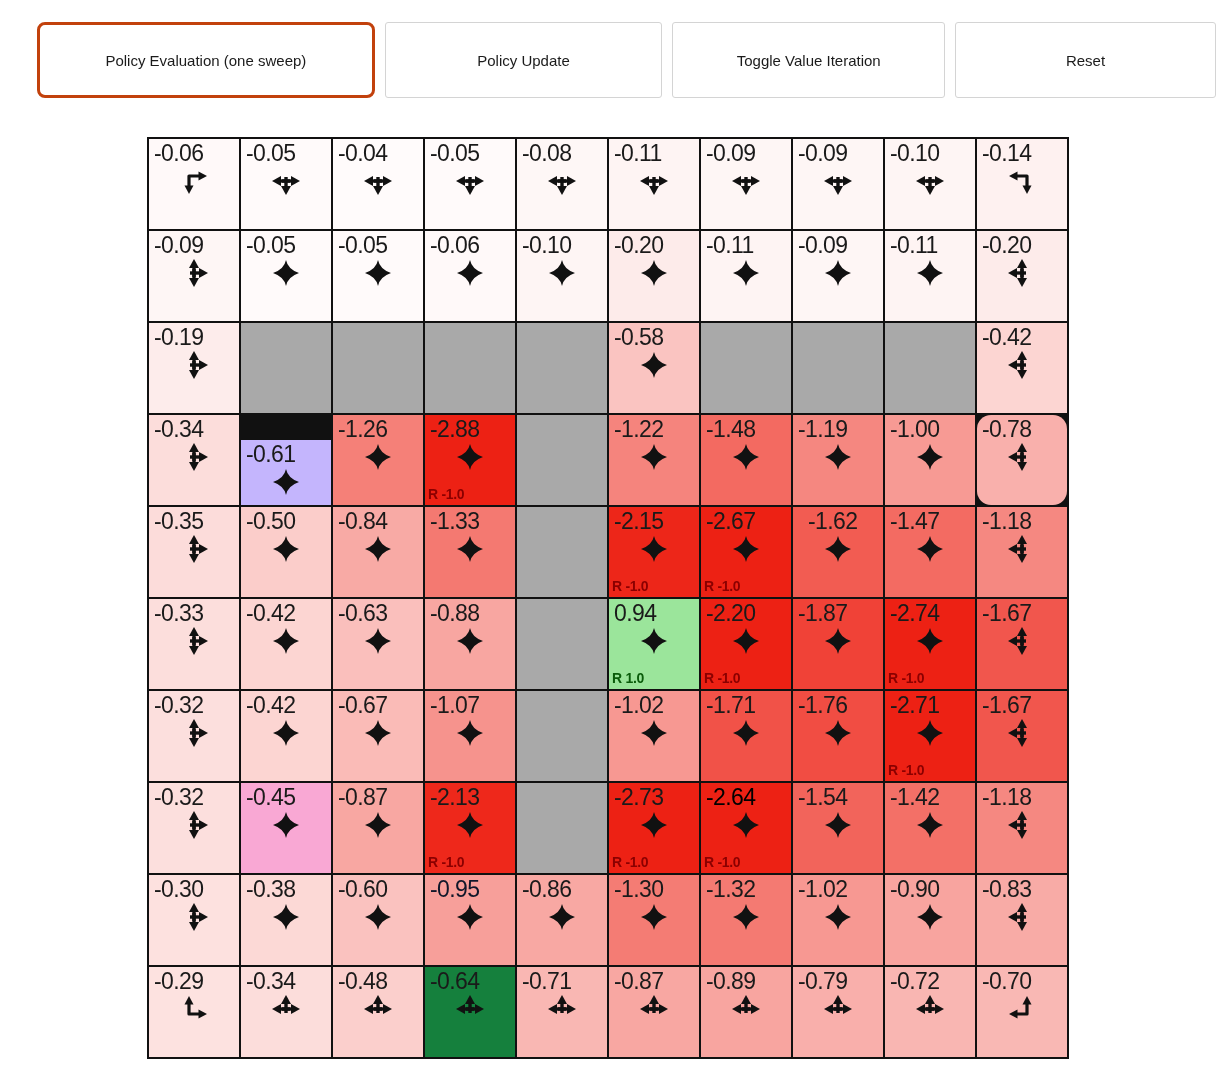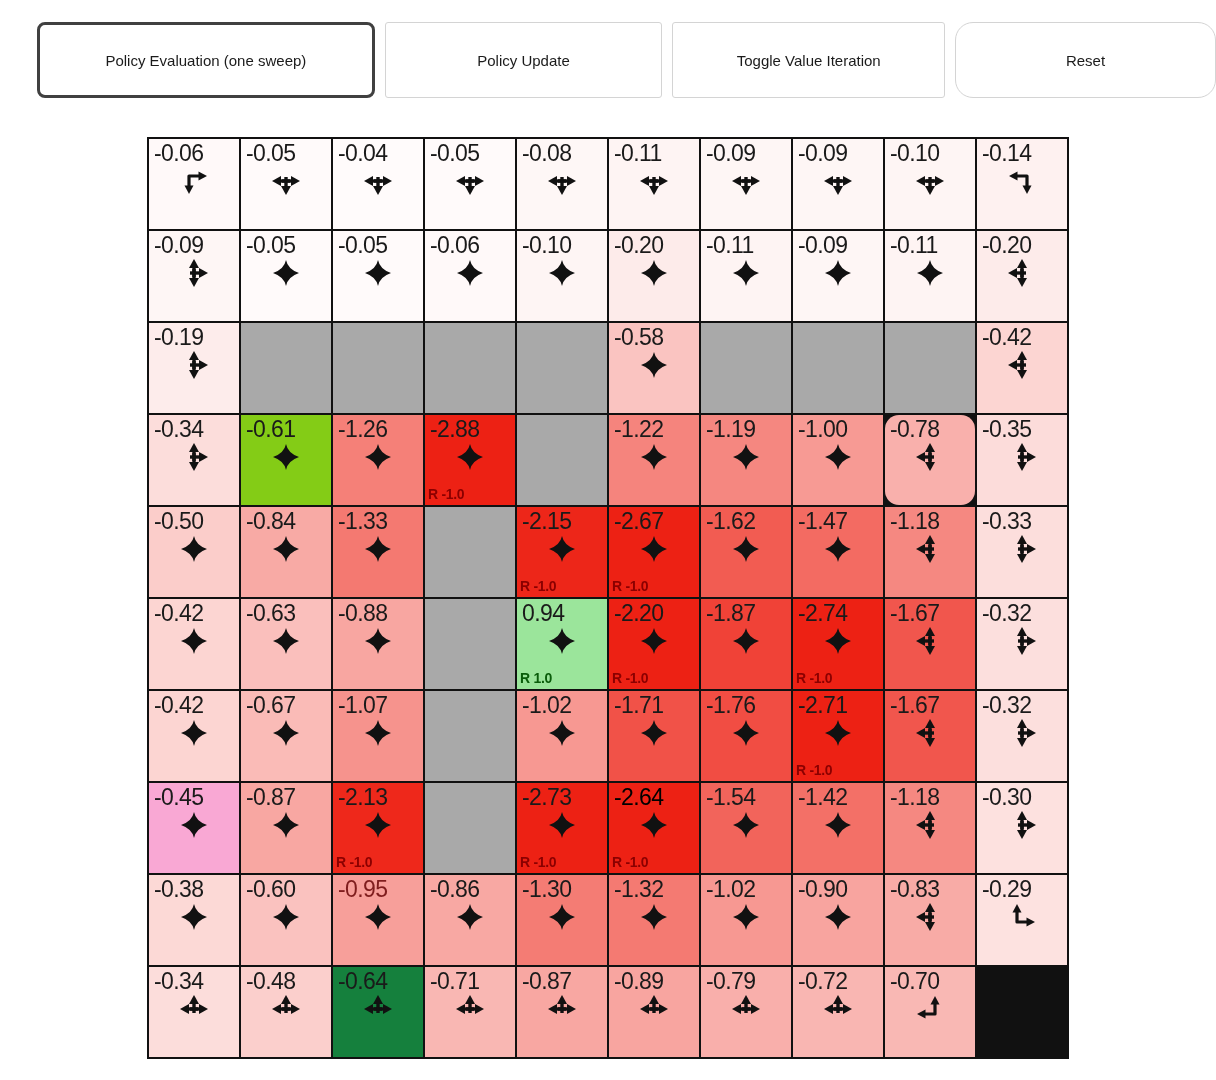--- a/index.html
+++ b/index.html
@@ -8,25 +8,25 @@
     font-family:"Liberation Sans", sans-serif;
     -webkit-font-smoothing:antialiased;
   }
   .toolbar{display:flex;gap:10px;padding:22px 0 0 37px;align-items:stretch;}
   .btn{
     background:#ffffff;border:1px solid #d4d4d4;border-radius:3px;
     height:76px;box-sizing:border-box;
     display:flex;align-items:center;justify-content:center;
     font-size:15px;color:#1b1b1b;cursor:pointer;user-select:none;
   }
-  .btn.active{border:3px solid #404040;border-radius:8px;}
+  .btn.active{border:3px solid #c2410c;border-radius:8px;}
   .btn:nth-child(1){width:343px;}
   .btn:nth-child(2){width:282px;}
   .btn:nth-child(3){width:277px;}
-  .btn:nth-child(4){width:265px;border-radius:18px;}
+  .btn:nth-child(4){width:265px;}
 
   .grid{
     width:922px;height:922px;box-sizing:border-box;
     margin:39px auto 0 auto;
     border:2px solid #111111;background:#111111;
     display:grid;
     grid-template-columns:repeat(10,1fr);
     grid-template-rows:repeat(10,1fr);
     gap:2px;
   }
@@ -317,21 +317,21 @@
         <svg width="30" height="30" viewBox="0 0 30 30">
           <line x1="15" y1="19" x2="15" y2="9" stroke="#111111" stroke-width="3.4"></line>
           <polygon points="15,1 10,10 20,10" fill="#111111"></polygon>
           <line x1="15" y1="11" x2="15" y2="21" stroke="#111111" stroke-width="3.4"></line>
           <polygon points="15,29 10,20 20,20" fill="#111111"></polygon>
           <line x1="11" y1="15" x2="21" y2="15" stroke="#111111" stroke-width="3.4"></line>
           <polygon points="29,15 20,10 20,20" fill="#111111"></polygon>
         </svg>
       </span>
     </div>
-    <div class="cell" style="background: #84cc16;">
+    <div class="cell" style="background: #c4b5fd; margin-top: 25px;">
       <span class="val" style="color: rgb(26, 26, 26);">-0.61</span>
       <span class="pol">
         <svg width="30" height="30" viewBox="0 0 30 30">
           <path d="M15,2 Q16.8,11.2 28,15 Q16.8,18.8 15,28 Q13.2,18.8 2,15 Q13.2,11.2 15,2 Z" fill="#111111"></path>
         </svg>
       </span>
     </div>
     <div class="cell" style="background: rgb(245, 128, 120);">
       <span class="val" style="color: rgb(26, 26, 26);">-1.26</span>
       <span class="pol">
@@ -351,20 +351,28 @@
     </div>
     <div class="cell" style="background: rgb(169, 169, 169);"></div>
     <div class="cell" style="background: rgb(245, 132, 125);">
       <span class="val" style="color: rgb(26, 26, 26);">-1.22</span>
       <span class="pol">
         <svg width="30" height="30" viewBox="0 0 30 30">
           <path d="M15,2 Q16.8,11.2 28,15 Q16.8,18.8 15,28 Q13.2,18.8 2,15 Q13.2,11.2 15,2 Z" fill="#111111"></path>
         </svg>
       </span>
     </div>
+    <div class="cell" style="background: rgb(243, 106, 97);">
+      <span class="val" style="color: rgb(26, 26, 26);">-1.48</span>
+      <span class="pol">
+        <svg width="30" height="30" viewBox="0 0 30 30">
+          <path d="M15,2 Q16.8,11.2 28,15 Q16.8,18.8 15,28 Q13.2,18.8 2,15 Q13.2,11.2 15,2 Z" fill="#111111"></path>
+        </svg>
+      </span>
+    </div>
     <div class="cell" style="background: rgb(245, 135, 128);">
       <span class="val" style="color: rgb(26, 26, 26);">-1.19</span>
       <span class="pol">
         <svg width="30" height="30" viewBox="0 0 30 30">
           <path d="M15,2 Q16.8,11.2 28,15 Q16.8,18.8 15,28 Q13.2,18.8 2,15 Q13.2,11.2 15,2 Z" fill="#111111"></path>
         </svg>
       </span>
     </div>
     <div class="cell" style="background: rgb(247, 154, 148);">
       <span class="val" style="color: rgb(26, 26, 26);">-1.00</span>
@@ -437,21 +445,21 @@
     <div class="cell" style="background: rgb(237, 33, 20);">
       <span class="val" style="color: rgb(26, 26, 26);">-2.67</span>
       <span class="pol">
         <svg width="30" height="30" viewBox="0 0 30 30">
           <path d="M15,2 Q16.8,11.2 28,15 Q16.8,18.8 15,28 Q13.2,18.8 2,15 Q13.2,11.2 15,2 Z" fill="#111111"></path>
         </svg>
       </span>
       <span class="rlab" style="color: rgb(139, 0, 0);">R -1.0</span>
     </div>
     <div class="cell" style="background: rgb(242, 92, 82);">
-      <span class="val" style="color: rgb(26, 26, 26);">-1.62</span>
+      <span class="val" style="color: rgb(26, 26, 26); margin-left: 10px;">-1.62</span>
       <span class="pol">
         <svg width="30" height="30" viewBox="0 0 30 30">
           <path d="M15,2 Q16.8,11.2 28,15 Q16.8,18.8 15,28 Q13.2,18.8 2,15 Q13.2,11.2 15,2 Z" fill="#111111"></path>
         </svg>
       </span>
     </div>
     <div class="cell" style="background: rgb(243, 107, 98);">
       <span class="val" style="color: rgb(26, 26, 26);">-1.47</span>
       <span class="pol">
         <svg width="30" height="30" viewBox="0 0 30 30">
@@ -751,21 +759,21 @@
     </div>
     <div class="cell" style="background: rgb(250, 194, 191);">
       <span class="val" style="color: rgb(26, 26, 26);">-0.60</span>
       <span class="pol">
         <svg width="30" height="30" viewBox="0 0 30 30">
           <path d="M15,2 Q16.8,11.2 28,15 Q16.8,18.8 15,28 Q13.2,18.8 2,15 Q13.2,11.2 15,2 Z" fill="#111111"></path>
         </svg>
       </span>
     </div>
     <div class="cell" style="background: rgb(247, 159, 154);">
-      <span class="val" style="color: #7f1d1d;">-0.95</span>
+      <span class="val" style="color: #0f172a;">-0.95</span>
       <span class="pol">
         <svg width="30" height="30" viewBox="0 0 30 30">
           <path d="M15,2 Q16.8,11.2 28,15 Q16.8,18.8 15,28 Q13.2,18.8 2,15 Q13.2,11.2 15,2 Z" fill="#111111"></path>
         </svg>
       </span>
     </div>
     <div class="cell" style="background: rgb(248, 168, 163);">
       <span class="val" style="color: rgb(26, 26, 26);">-0.86</span>
       <span class="pol">
         <svg width="30" height="30" viewBox="0 0 30 30">

